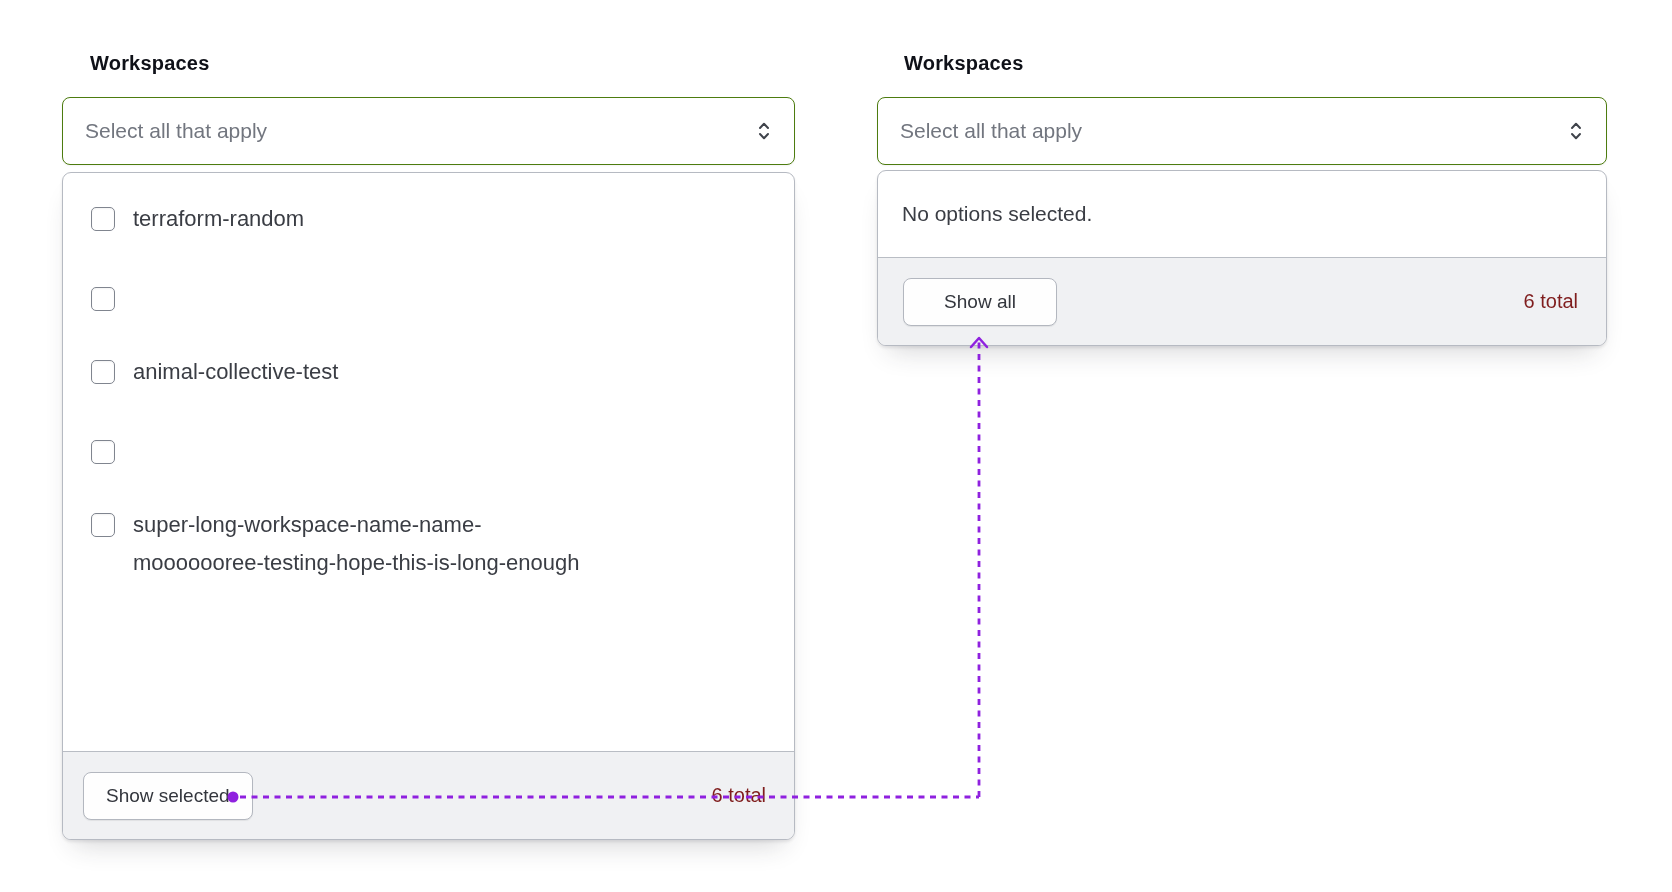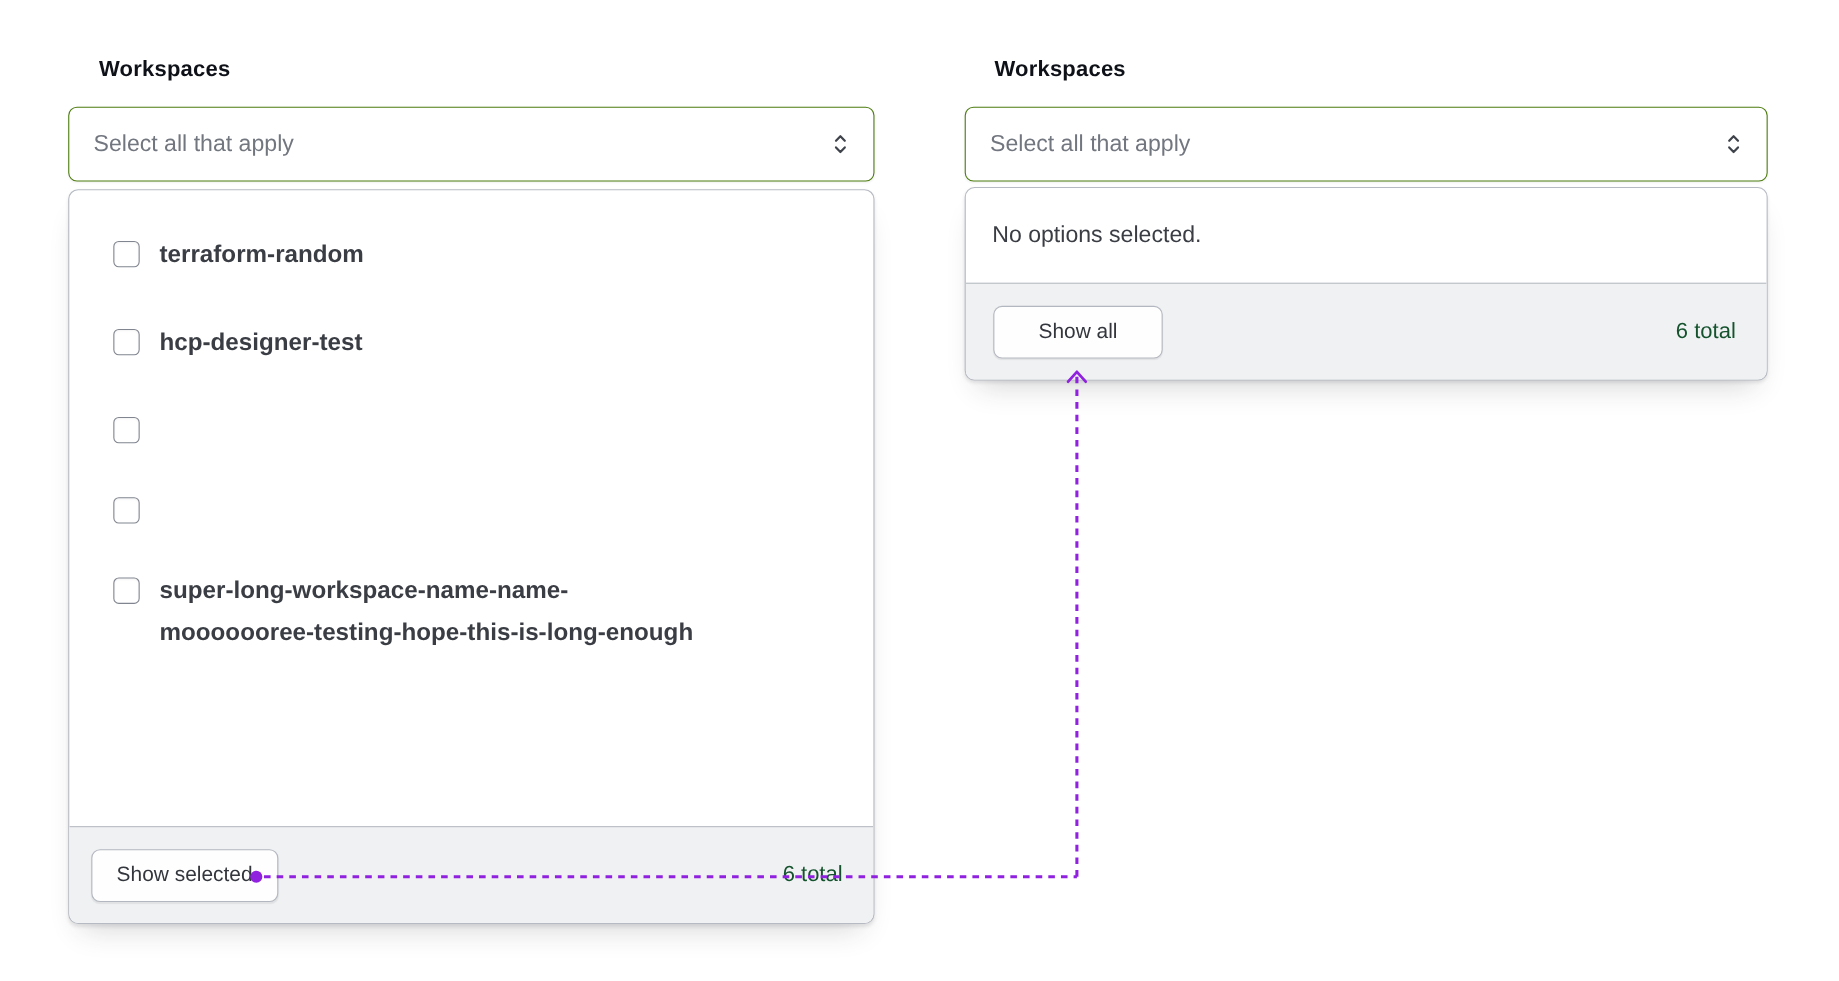--- a/index.html
+++ b/index.html
@@ -18,36 +18,36 @@
   #right-select{left:877px;top:97px;width:730px;}
   .placeholder{font-size:21px;color:#72767f;}
   .chevrons{flex:none;display:block;}
 
   .panel{position:absolute;box-sizing:border-box;background:#fff;border:1px solid #b6bac2;
     border-radius:9px;display:flex;flex-direction:column;overflow:hidden;
     box-shadow:0 2px 3px rgba(40,42,48,.10),0 16px 26px -12px rgba(40,42,48,.20);}
   #left-panel{left:62px;top:172px;width:733px;height:668px;}
   #right-panel{left:877px;top:170px;width:730px;height:176px;}
 
-  .options-list{list-style:none;margin:12px;padding:6px 28px 0 28px;flex:1;overflow:hidden;font-weight:bold;}
+  .options-list{list-style:none;margin:0;padding:6px 28px 0 28px;flex:1;overflow:hidden;}
   .options-list li{display:flex;align-items:flex-start;gap:18px;padding:21px 0;cursor:pointer;}
   .checkbox{width:24px;height:24px;box-sizing:border-box;flex:none;margin-top:7px;
     border:1.5px solid #80858f;border-radius:5px;background:#fff;
     box-shadow:inset 0 1px 2px rgba(20,22,28,.05);}
   .option-label{font-size:22px;line-height:38px;color:#3a3d44;white-space:pre-line;}
 
   .panel-footer{height:88px;flex:none;box-sizing:border-box;background:#f0f1f3;
     border-top:1px solid #b9bdc4;display:flex;align-items:center;
     justify-content:space-between;padding:0 28px 0 20px;}
   #right-panel .panel-footer{padding-left:25px;}
   .hds-button{height:48px;box-sizing:border-box;padding:0 22px;background:#fefefe;
     border:1px solid #b3b7bf;border-radius:8px;font-family:inherit;font-size:19px;
     color:#33363d;cursor:pointer;box-shadow:0 1px 1px rgba(20,22,28,.07);}
   .btn-show-all{min-width:154px;padding:0 24px;}
-  .total{font-size:20px;color:#14532d;}
+  .total{font-size:20px;color:#7f1d1d;}
 
   .empty-row{flex:1;display:flex;align-items:center;padding:0 24px;
     font-size:21px;color:#3a3d44;}
 
   .annotation-overlay{position:absolute;left:0;top:0;z-index:40;pointer-events:none;}
 </style>
 </head>
 <body>
 
 <div class="canvas">
@@ -63,24 +63,24 @@
   </div>
 
   <div class="panel" id="left-panel">
     <ul class="options-list">
       <li>
         <span class="checkbox"></span>
         <span class="option-label">terraform-random</span>
       </li>
       <li>
         <span class="checkbox"></span>
-        <span class="option-label">hcp-designer-test</span>
       </li>
       <li>
         <span class="checkbox"></span>
+        <span class="option-label">animal-collective-test</span>
       </li>
       <li>
         <span class="checkbox"></span>
       </li>
       <li>
         <span class="checkbox"></span>
         <span class="option-label">super-long-workspace-name-name-
 mooooooree-testing-hope-this-is-long-enough</span>
       </li>
     </ul>

